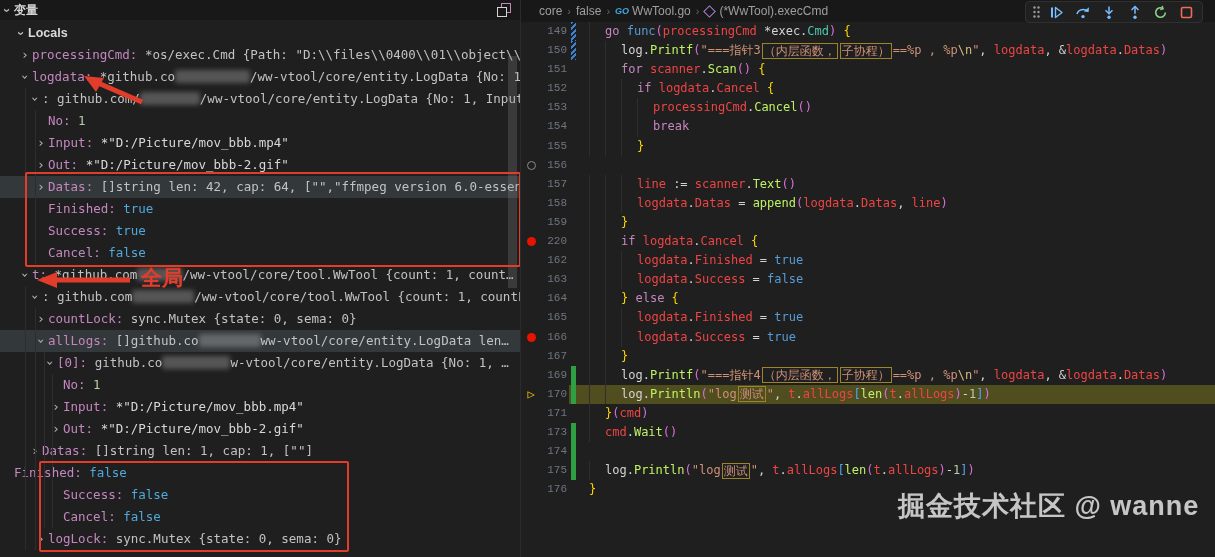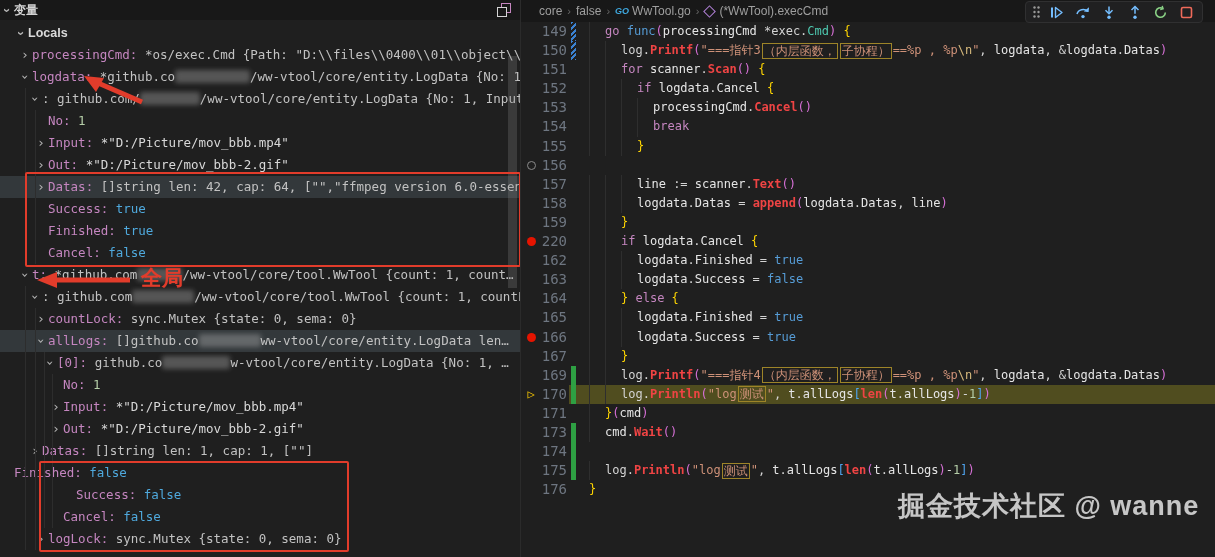--- a/index.html
+++ b/index.html
@@ -54,27 +54,27 @@
   .symbol-method-icon{width:7px;height:7px;border:1.5px solid #b180d7;transform:rotate(45deg);
     display:inline-block;margin:0 5px 0 1px;flex:none;}
   .code{position:absolute;left:0;top:22px;right:0;bottom:0;font-size:12px;}
   .cl{display:flex;height:19.1px;line-height:19.1px;position:relative;align-items:center;}
   .cl.cur::before{content:"";position:absolute;left:48px;right:0;top:0;bottom:0;background:#504d1f;}
   .cl>*{position:relative;}
   .mk{width:16px;height:100%;margin-left:2px;flex:none;display:flex;align-items:center;justify-content:center;}
   .mk.bp::before{content:"";width:9px;height:9px;background:#e51400;border-radius:50%;}
   .mk.circ::before{content:"";width:7px;height:7px;border:1.5px solid #8a8a8a;border-radius:50%;}
   .mk.curm::before{content:"▷";color:#ffcc00;font-weight:bold;font-size:12px;}
-  .num{width:28px;flex:none;text-align:right;color:#6e7681;font-size:14px;}
+  .num{width:28px;flex:none;text-align:right;color:#6e7681;font-size:11px;font-family:Liberation Mono, monospace;}
   .git{width:5px;height:100%;flex:none;margin-left:4px;}
   .git.a{background:#2ea043;}
   .git.m{background:repeating-linear-gradient(135deg,#3b82d1 0 2px,rgba(0,0,0,0) 2px 4px);}
   .ct{margin-left:13px;white-space:pre;display:flex;align-items:center;height:100%;}
   .isp{display:inline-block;width:15px;height:100%;border-left:1px solid #2e2e2e;flex:none;}
-  .k{color:#c586c0;}.b{color:#569cd6;}.f{color:#ef4444;font-weight:bold;}.v{color:#e5e5e5;text-align:center;}.t{color:#4ec9b0;}
+  .k{color:#c586c0;}.b{color:#569cd6;}.f{color:#bef264;}.v{color:#ef4444;text-align:center;}.t{color:#4ec9b0;}
   .s{color:#ce9178;}.e{color:#d7ba7d;}.o{color:#d4d4d4;}.w{color:#d4d4d4;}.n{color:#b5cea8;}
   .p1{color:#ffd602;}.p2{color:#d670d6;}.p3{color:#4fa6f2;}
   .x{color:#ce9178;border:1px solid #9d8428;padding:0 1px;margin:0 1px;line-height:14px;}
 
   
   .toolbar{position:absolute;top:1px;left:504px;height:20px;display:flex;align-items:center;gap:3px;
     background:#202021;border:1px solid #303031;border-radius:4px;padding:0 4px;z-index:8;}
   .tbtn{width:23px;height:18px;display:flex;align-items:center;justify-content:center;}
   .tbtn.grip{width:12px;}
 
@@ -100,34 +100,34 @@
       <span>Locals</span>
     </div>
     <div class="vlist">
         <div class="vrow" style="padding-left: 18px;"><span class="chev">›</span><span class="vname">processingCmd: </span><span class="sg">*os/exec.Cmd {Path: "D:\\files\\0400\\01\\object\\MP4…</span></div>
         <div class="vrow" style="padding-left: 18px;"><span class="chev d">›</span><span class="vname">logdata: </span><span class="sg">*github.co</span><span class="blur" style="width: 75px;"></span><span class="sg">/ww-vtool/core/entity.LogData {No: 1,…</span></div>
         <div class="vrow" style="padding-left: 28px;"><span class="vg" style="left: 25px;"></span><span class="chev d">›</span><span class="sg">: github.com/</span><span class="blur" style="width: 60px;"></span><span class="sg">/ww-vtool/core/entity.LogData {No: 1, Input:…</span></div>
         <div class="vrow" style="padding-left: 34px;"><span class="vg" style="left: 25px;"></span><span class="vg" style="left: 35px;"></span><span class="chev"></span><span class="vname">No: </span><span class="snm">1</span></div>
         <div class="vrow" style="padding-left: 34px;"><span class="vg" style="left: 25px;"></span><span class="vg" style="left: 35px;"></span><span class="chev">›</span><span class="vname">Input: </span><span class="sw">*"D:/Picture/mov_bbb.mp4"</span></div>
         <div class="vrow" style="padding-left: 34px;"><span class="vg" style="left: 25px;"></span><span class="vg" style="left: 35px;"></span><span class="chev">›</span><span class="vname">Out: </span><span class="sw">*"D:/Picture/mov_bbb-2.gif"</span></div>
         <div class="vrow hl" style="padding-left: 34px;"><span class="vg" style="left: 25px;"></span><span class="vg" style="left: 35px;"></span><span class="chev">›</span><span class="vname">Datas: </span><span class="sg">[]string len: 42, cap: 64, ["","ffmpeg version 6.0-essenti…</span></div>
+        <div class="vrow" style="padding-left: 34px;"><span class="vg" style="left: 25px;"></span><span class="vg" style="left: 35px;"></span><span class="chev"></span><span class="vname">Finished: </span><span class="sb">true</span></div>
         <div class="vrow" style="padding-left: 34px;"><span class="vg" style="left: 25px;"></span><span class="vg" style="left: 35px;"></span><span class="chev"></span><span class="vname">Success: </span><span class="sb">true</span></div>
-        <div class="vrow" style="padding-left: 34px;"><span class="vg" style="left: 25px;"></span><span class="vg" style="left: 35px;"></span><span class="chev"></span><span class="vname">Finished: </span><span class="sb">true</span></div>
         <div class="vrow" style="padding-left: 34px;"><span class="vg" style="left: 25px;"></span><span class="vg" style="left: 35px;"></span><span class="chev"></span><span class="vname">Cancel: </span><span class="sb">false</span></div>
         <div class="vrow" style="padding-left: 18px;"><span class="chev d">›</span><span class="vname">t: </span><span class="sg">*github.com</span><span class="blur" style="width: 45px;"></span><span class="sg">/ww-vtool/core/tool.WwTool {count: 1, count…</span></div>
         <div class="vrow" style="padding-left: 28px;"><span class="vg" style="left: 25px;"></span><span class="chev d">›</span><span class="sg">: github.com</span><span class="blur" style="width: 62px;"></span><span class="sg">/ww-vtool/core/tool.WwTool {count: 1, countL…</span></div>
         <div class="vrow" style="padding-left: 34px;"><span class="vg" style="left: 25px;"></span><span class="vg" style="left: 35px;"></span><span class="chev">›</span><span class="vname">countLock: </span><span class="sg">sync.Mutex {state: 0, sema: 0}</span></div>
         <div class="vrow hl" style="padding-left: 34px;"><span class="vg" style="left: 25px;"></span><span class="vg" style="left: 35px;"></span><span class="chev d">›</span><span class="vname">allLogs: </span><span class="sg">[]github.co</span><span class="blur" style="width: 62px;"></span><span class="sg">ww-vtool/core/entity.LogData len…</span></div>
         <div class="vrow" style="padding-left: 43px;"><span class="vg" style="left: 25px;"></span><span class="vg" style="left: 35px;"></span><span class="vg" style="left: 44px;"></span><span class="chev d">›</span><span class="vname">[0]: </span><span class="sg">github.co</span><span class="blur" style="width: 68px;"></span><span class="sg">w-vtool/core/entity.LogData {No: 1, …</span></div>
         <div class="vrow" style="padding-left: 49px;"><span class="vg" style="left: 25px;"></span><span class="vg" style="left: 35px;"></span><span class="vg" style="left: 44px;"></span><span class="vg" style="left: 52px;"></span><span class="chev"></span><span class="vname">No: </span><span class="snm">1</span></div>
         <div class="vrow" style="padding-left: 49px;"><span class="vg" style="left: 25px;"></span><span class="vg" style="left: 35px;"></span><span class="vg" style="left: 44px;"></span><span class="vg" style="left: 52px;"></span><span class="chev">›</span><span class="vname">Input: </span><span class="sw">*"D:/Picture/mov_bbb.mp4"</span></div>
         <div class="vrow" style="padding-left: 49px;"><span class="vg" style="left: 25px;"></span><span class="vg" style="left: 35px;"></span><span class="vg" style="left: 44px;"></span><span class="vg" style="left: 52px;"></span><span class="chev">›</span><span class="vname">Out: </span><span class="sw">*"D:/Picture/mov_bbb-2.gif"</span></div>
         <div class="vrow" style="padding-left: 28px;"><span class="vg" style="left: 25px;"></span><span class="vg" style="left: 35px;"></span><span class="vg" style="left: 44px;"></span><span class="vg" style="left: 52px;"></span><span class="chev">›</span><span class="vname">Datas: </span><span class="sg">[]string len: 1, cap: 1, [""]</span></div>
         <div class="vrow" style=""><span class="vg" style="left: 25px;"></span><span class="vg" style="left: 35px;"></span><span class="vg" style="left: 44px;"></span><span class="vg" style="left: 52px;"></span><span class="chev"></span><span class="vname">Finished: </span><span class="sb">false</span></div>
-        <div class="vrow" style="padding-left: 62px;"><span class="vg" style="left: 25px;"></span><span class="vg" style="left: 35px;"></span><span class="vg" style="left: 44px;"></span><span class="vg" style="left: 52px;"></span><span class="chev"></span><span class="vname">Success: </span><span class="sb">false</span></div>
+        <div class="vrow" style="padding-left: 49px;"><span class="vg" style="left: 25px;"></span><span class="vg" style="left: 35px;"></span><span class="vg" style="left: 44px;"></span><span class="vg" style="left: 52px;"></span><span class="chev"></span><span class="vname">Success: </span><span class="sb">false</span></div>
         <div class="vrow" style="padding-left: 49px;"><span class="vg" style="left: 25px;"></span><span class="vg" style="left: 35px;"></span><span class="vg" style="left: 44px;"></span><span class="vg" style="left: 52px;"></span><span class="chev"></span><span class="vname">Cancel: </span><span class="sb">false</span></div>
         <div class="vrow" style="padding-left: 34px;"><span class="vg" style="left: 25px;"></span><span class="vg" style="left: 35px;"></span><span class="chev">›</span><span class="vname">logLock: </span><span class="sg">sync.Mutex {state: 0, sema: 0}</span></div>
       </div>
     <div class="pscroll"></div>
 
     <div class="redbox box1"></div>
     <div class="redbox box2"></div>
     <svg class="ann-svg" width="520" height="557">
       <line x1="142" y1="102" x2="98" y2="83" stroke="#e23c2b" stroke-width="5"></line>
       <polygon points="84,76 104,78 96,92" fill="#e23c2b"></polygon>

